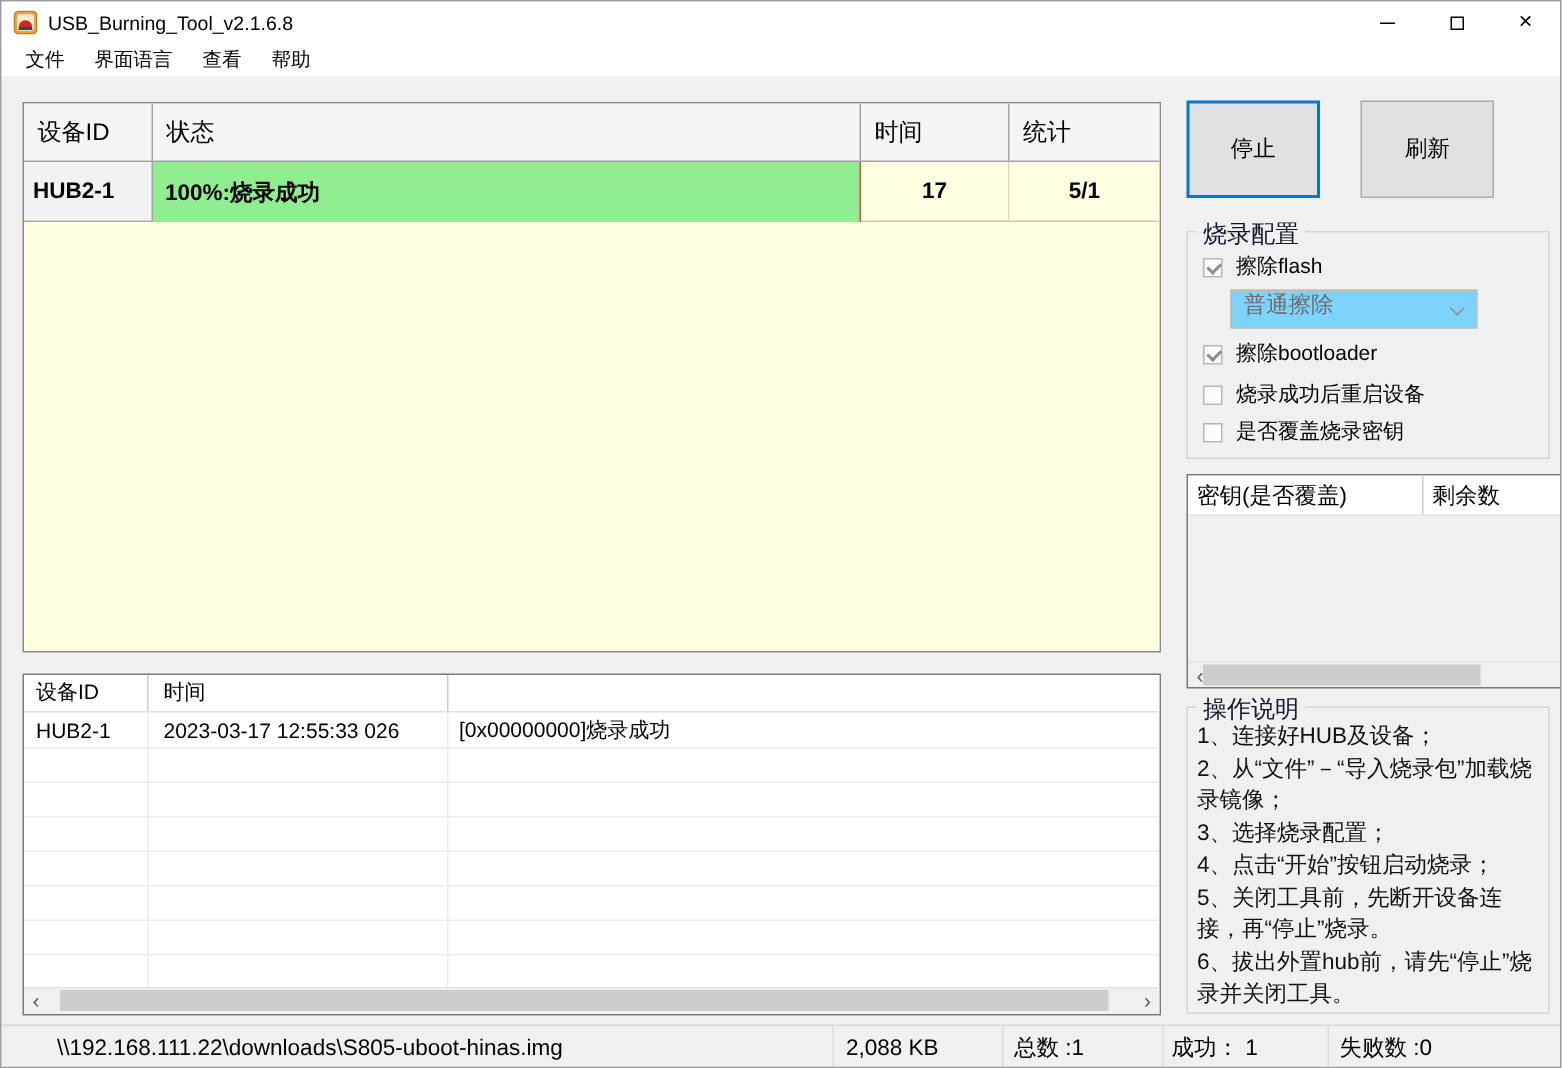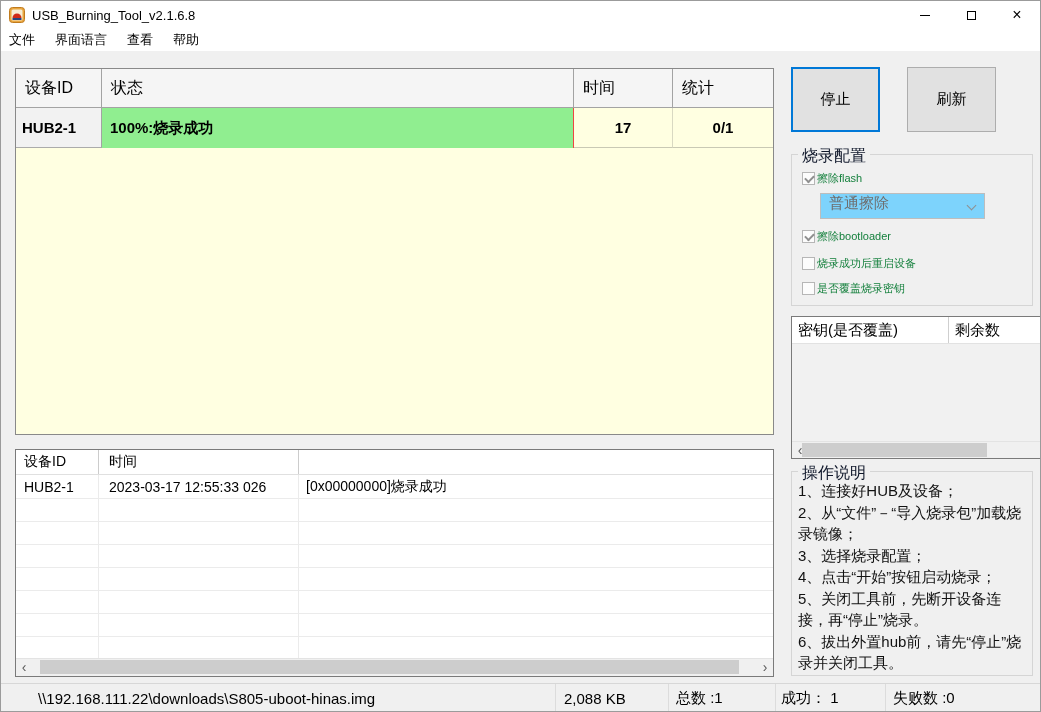--- a/index.html
+++ b/index.html
@@ -11,21 +11,21 @@
   .titlebar { position:absolute; left:0; top:0; width:100%; height:28px; background:#ffffff; display:flex; align-items:center; }
   .app-icon { width:16px; height:16px; margin-left:8px; }
   .title-text { margin-left:7px; font-size:13px; color:#000; }
   .win-controls { position:absolute; right:0; top:0; height:28px; display:flex; }
   .win-btn { width:46px; height:28px; display:flex; align-items:center; justify-content:center; cursor:default; }
   .glyph-min { width:10px; height:1px; background:#000; }
   .glyph-max { width:9px; height:9px; border:1px solid #000; }
   .glyph-close { font-size:16px; line-height:16px; color:#000; }
 
   
-  .menubar { position:absolute; left:0; top:28px; width:100%; height:22px; background:#ffffff; display:flex; align-items:center; padding-left:8px; }
+  .menubar { position:absolute; left:0; top:28px; width:100%; height:22px; background:#ffffff; display:flex; align-items:center; padding-left:16px; }
   .menu-item { font-size:13px; padding:2px 9px 3px 0; margin-right:11px; }
 
   
   .client { position:absolute; left:0; top:50px; width:1041px; height:632px; background:#f0f0f0; }
 
   
   .device-table { position:absolute; left:14px; top:17px; width:759px; height:367px; border:1px solid #898989; background:#ffffe1; display:flex; flex-direction:column; overflow:hidden; }
   .dt-header { display:flex; height:39px; background:#f5f5f5; border-bottom:1px solid #a3a3a3; flex:none; }
   .dt-header .cell { display:flex; align-items:center; padding-left:9px; font-size:16px; border-right:1px solid #a3a3a3; }
   .dt-header .cell:last-child { border-right:none; }
@@ -48,21 +48,21 @@
 
   
   .groupbox { position:absolute; border:1px solid #d5d5d5; }
   .groupbox .caption { position:absolute; top:-9px; left:6px; background:#f0f0f0; padding:0 4px; font-size:16px; color:#0f172a; }
   .g-config { left:790px; top:103px; width:242px; height:152px; }
   .g-help { left:790px; top:420px; width:242px; height:205px; }
 
   .cb-row { position:absolute; left:10px; display:flex; align-items:center; height:16px; }
   .checkbox { width:13px; height:13px; border:1px solid #b6b6b6; background:#fcfcfc; position:relative; flex:none; }
   .checkbox.checked::after { content:""; position:absolute; left:2px; top:2px; width:7px; height:4px; border-left:2px solid #8f8f8f; border-bottom:2px solid #8f8f8f; transform:rotate(-45deg); }
-  .cb-label { margin-left:2px; font-size:11px; color:#15803d; white-space:nowrap; }
+  .cb-label { margin-left:9px; font-size:14px; color:#000000; white-space:nowrap; }
   .dropdown { position:absolute; left:28px; top:38px; width:165px; height:26px; background:#7dd3fc; border:1px solid #bdbdbd; display:flex; align-items:flex-start; padding-left:8px; font-size:15px; color:#6e6e6e; }
   .dd-chevron { position:absolute; right:9px; top:8px; width:7px; height:7px; border-left:1px solid #8f8f8f; border-bottom:1px solid #8f8f8f; transform:rotate(-45deg); }
 
   
   .key-table { position:absolute; left:790px; top:265px; width:272px; height:143px; border:1px solid #7a7a7a; background:#f1f1f1; overflow:hidden; }
   .kt-header { display:flex; height:27px; background:#ffffff; border-bottom:1px solid #e2e2e2; font-size:15px; }
   .kt-header .cell { display:flex; align-items:center; padding-left:6px; }
   .kt-c1 { width:157px; flex:none; border-right:1px solid #cfcfcf; }
   .kt-c2 { flex:1; }
   .hscroll { position:absolute; left:0; bottom:0; width:100%; height:17px; background:#f0f0f0; border-top:1px solid #e3e3e3; }
@@ -137,21 +137,21 @@
       <div class="dt-header">
         <div class="cell c-id">设备ID</div>
         <div class="cell c-status">状态</div>
         <div class="cell c-time">时间</div>
         <div class="cell c-stat">统计</div>
       </div>
       <div class="dt-row">
         <div class="cell cell-id">HUB2-1</div>
         <div class="cell cell-status">100%:烧录成功</div>
         <div class="cell cell-time">17</div>
-        <div class="cell cell-stat">0/1</div>
+        <div class="cell cell-stat">5/1</div>
       </div>
       <div class="dt-fill"></div>
     </div>
 
     <div class="btn btn-stop">停止</div>
     <div class="btn btn-refresh">刷新</div>
 
     <div class="groupbox g-config">
       <span class="caption">烧录配置</span>
       <div class="cb-row" style="top:15px;">

